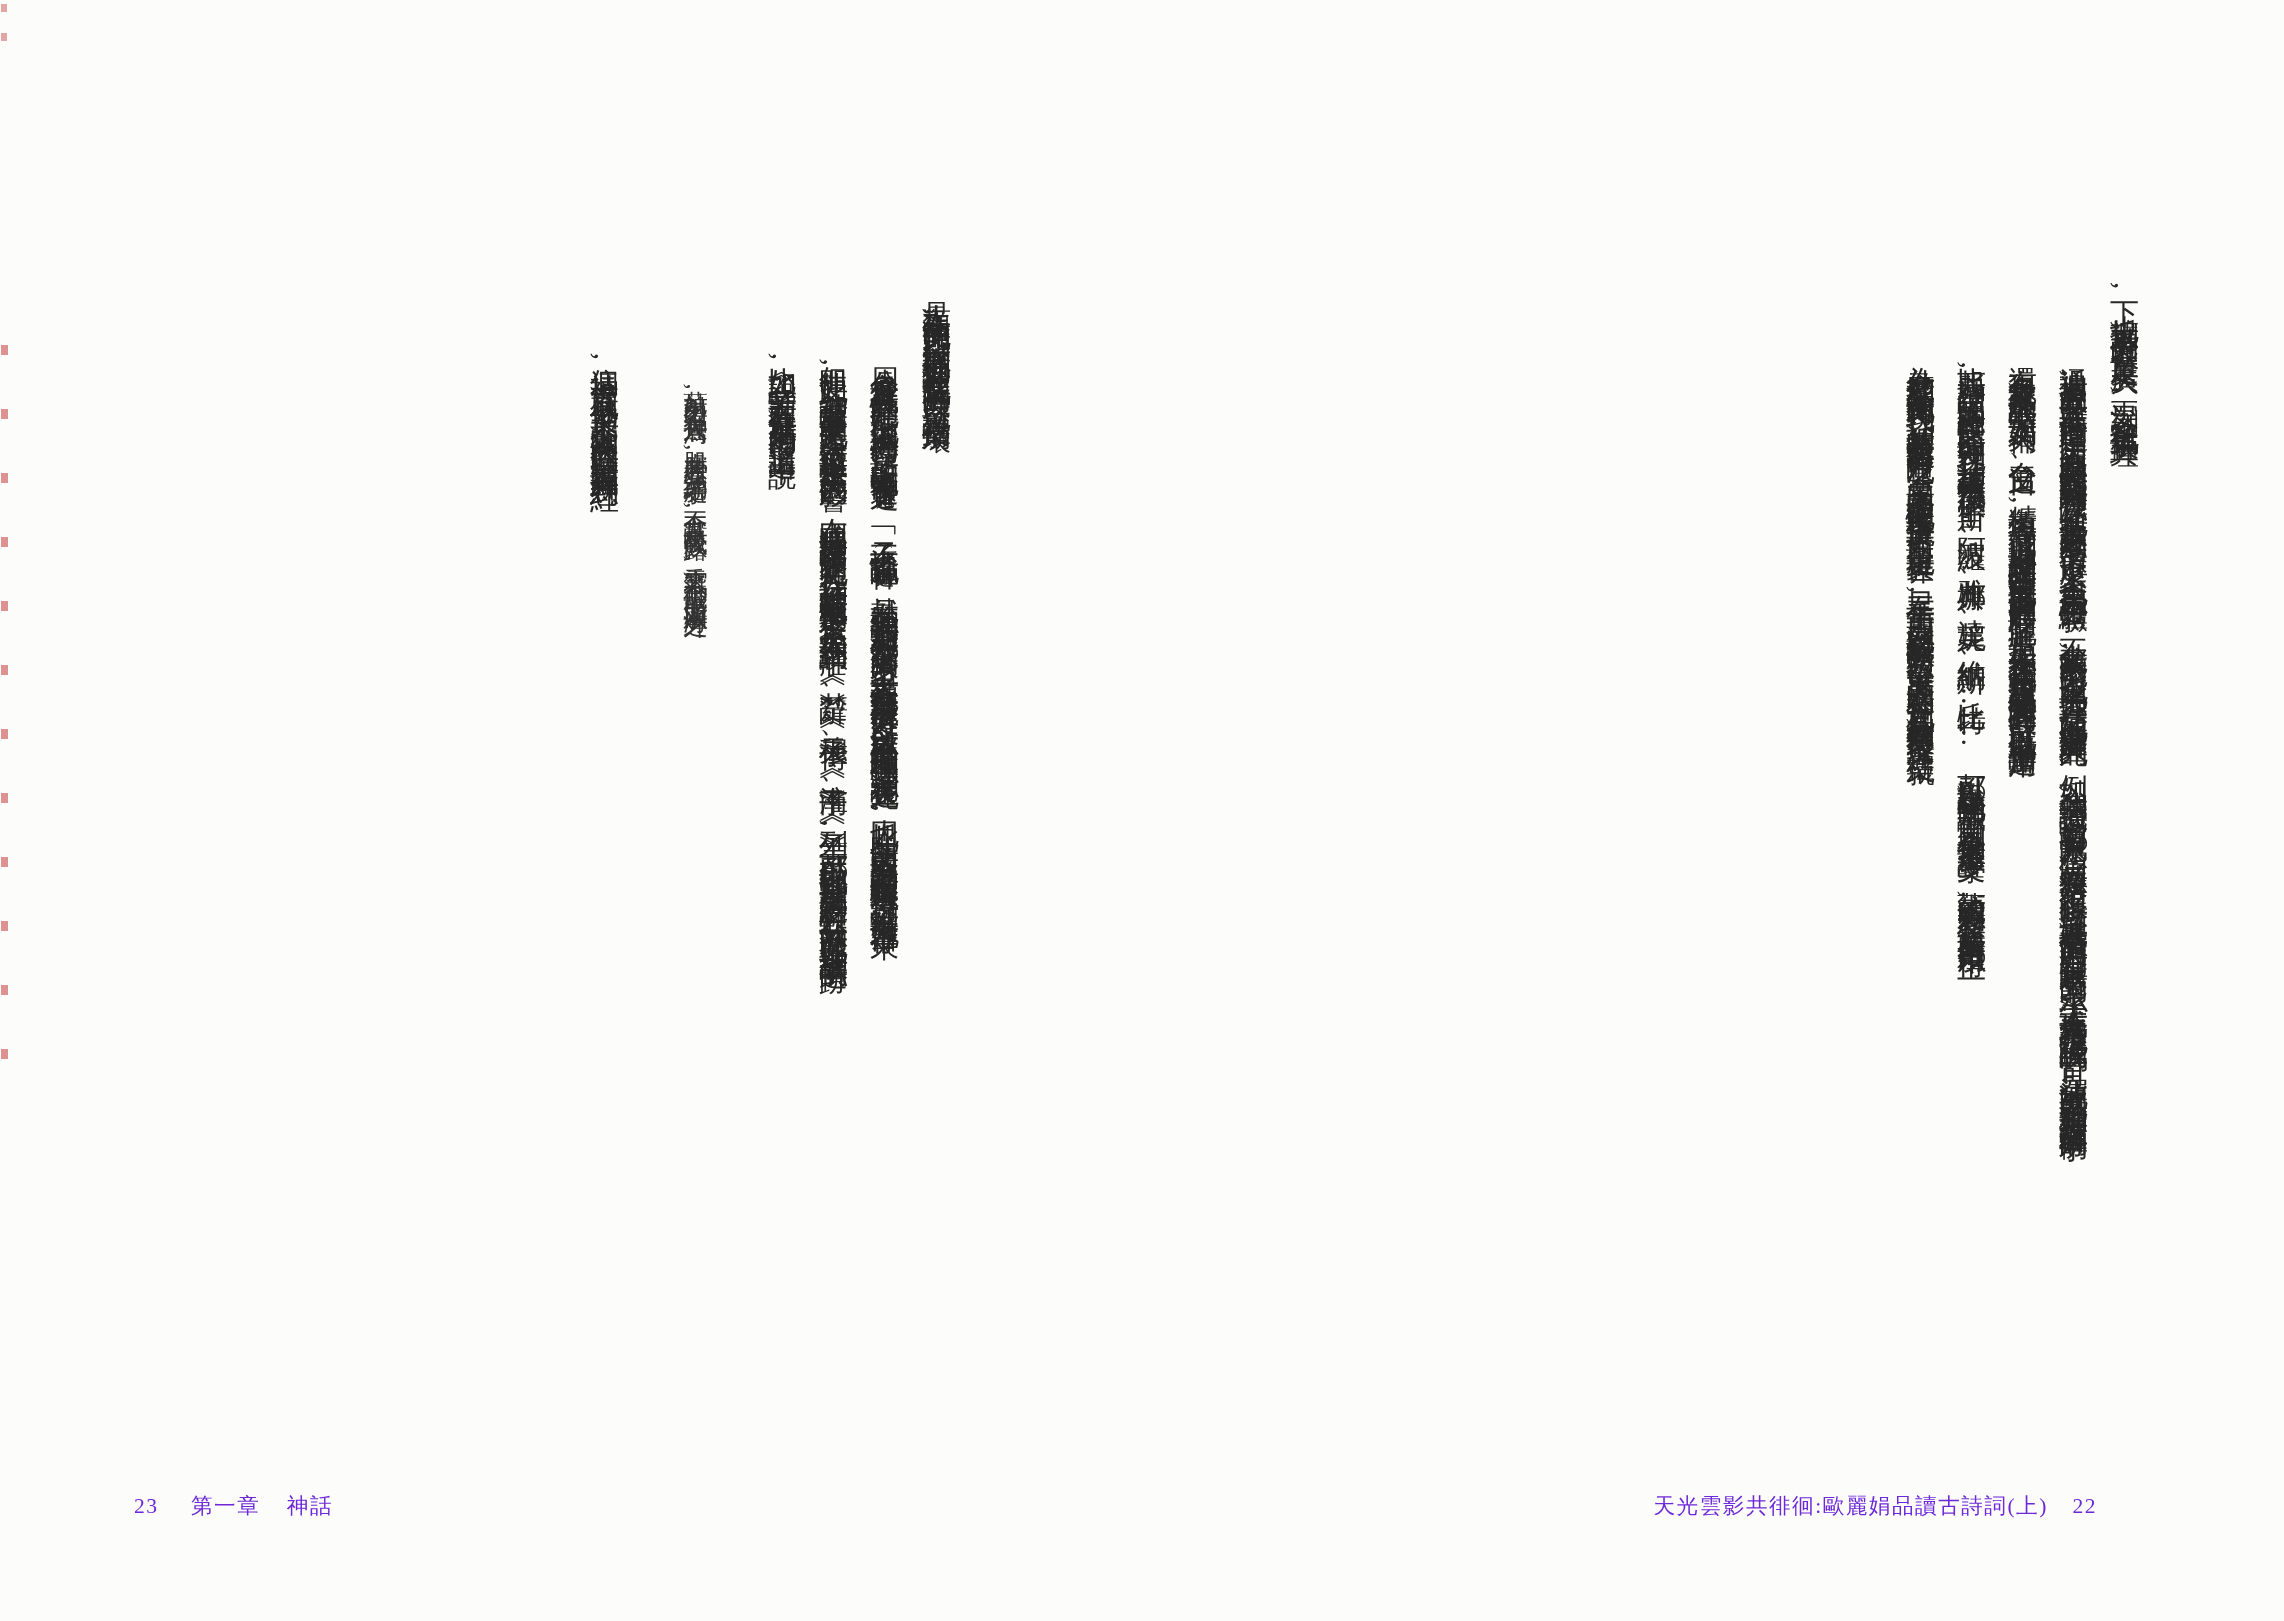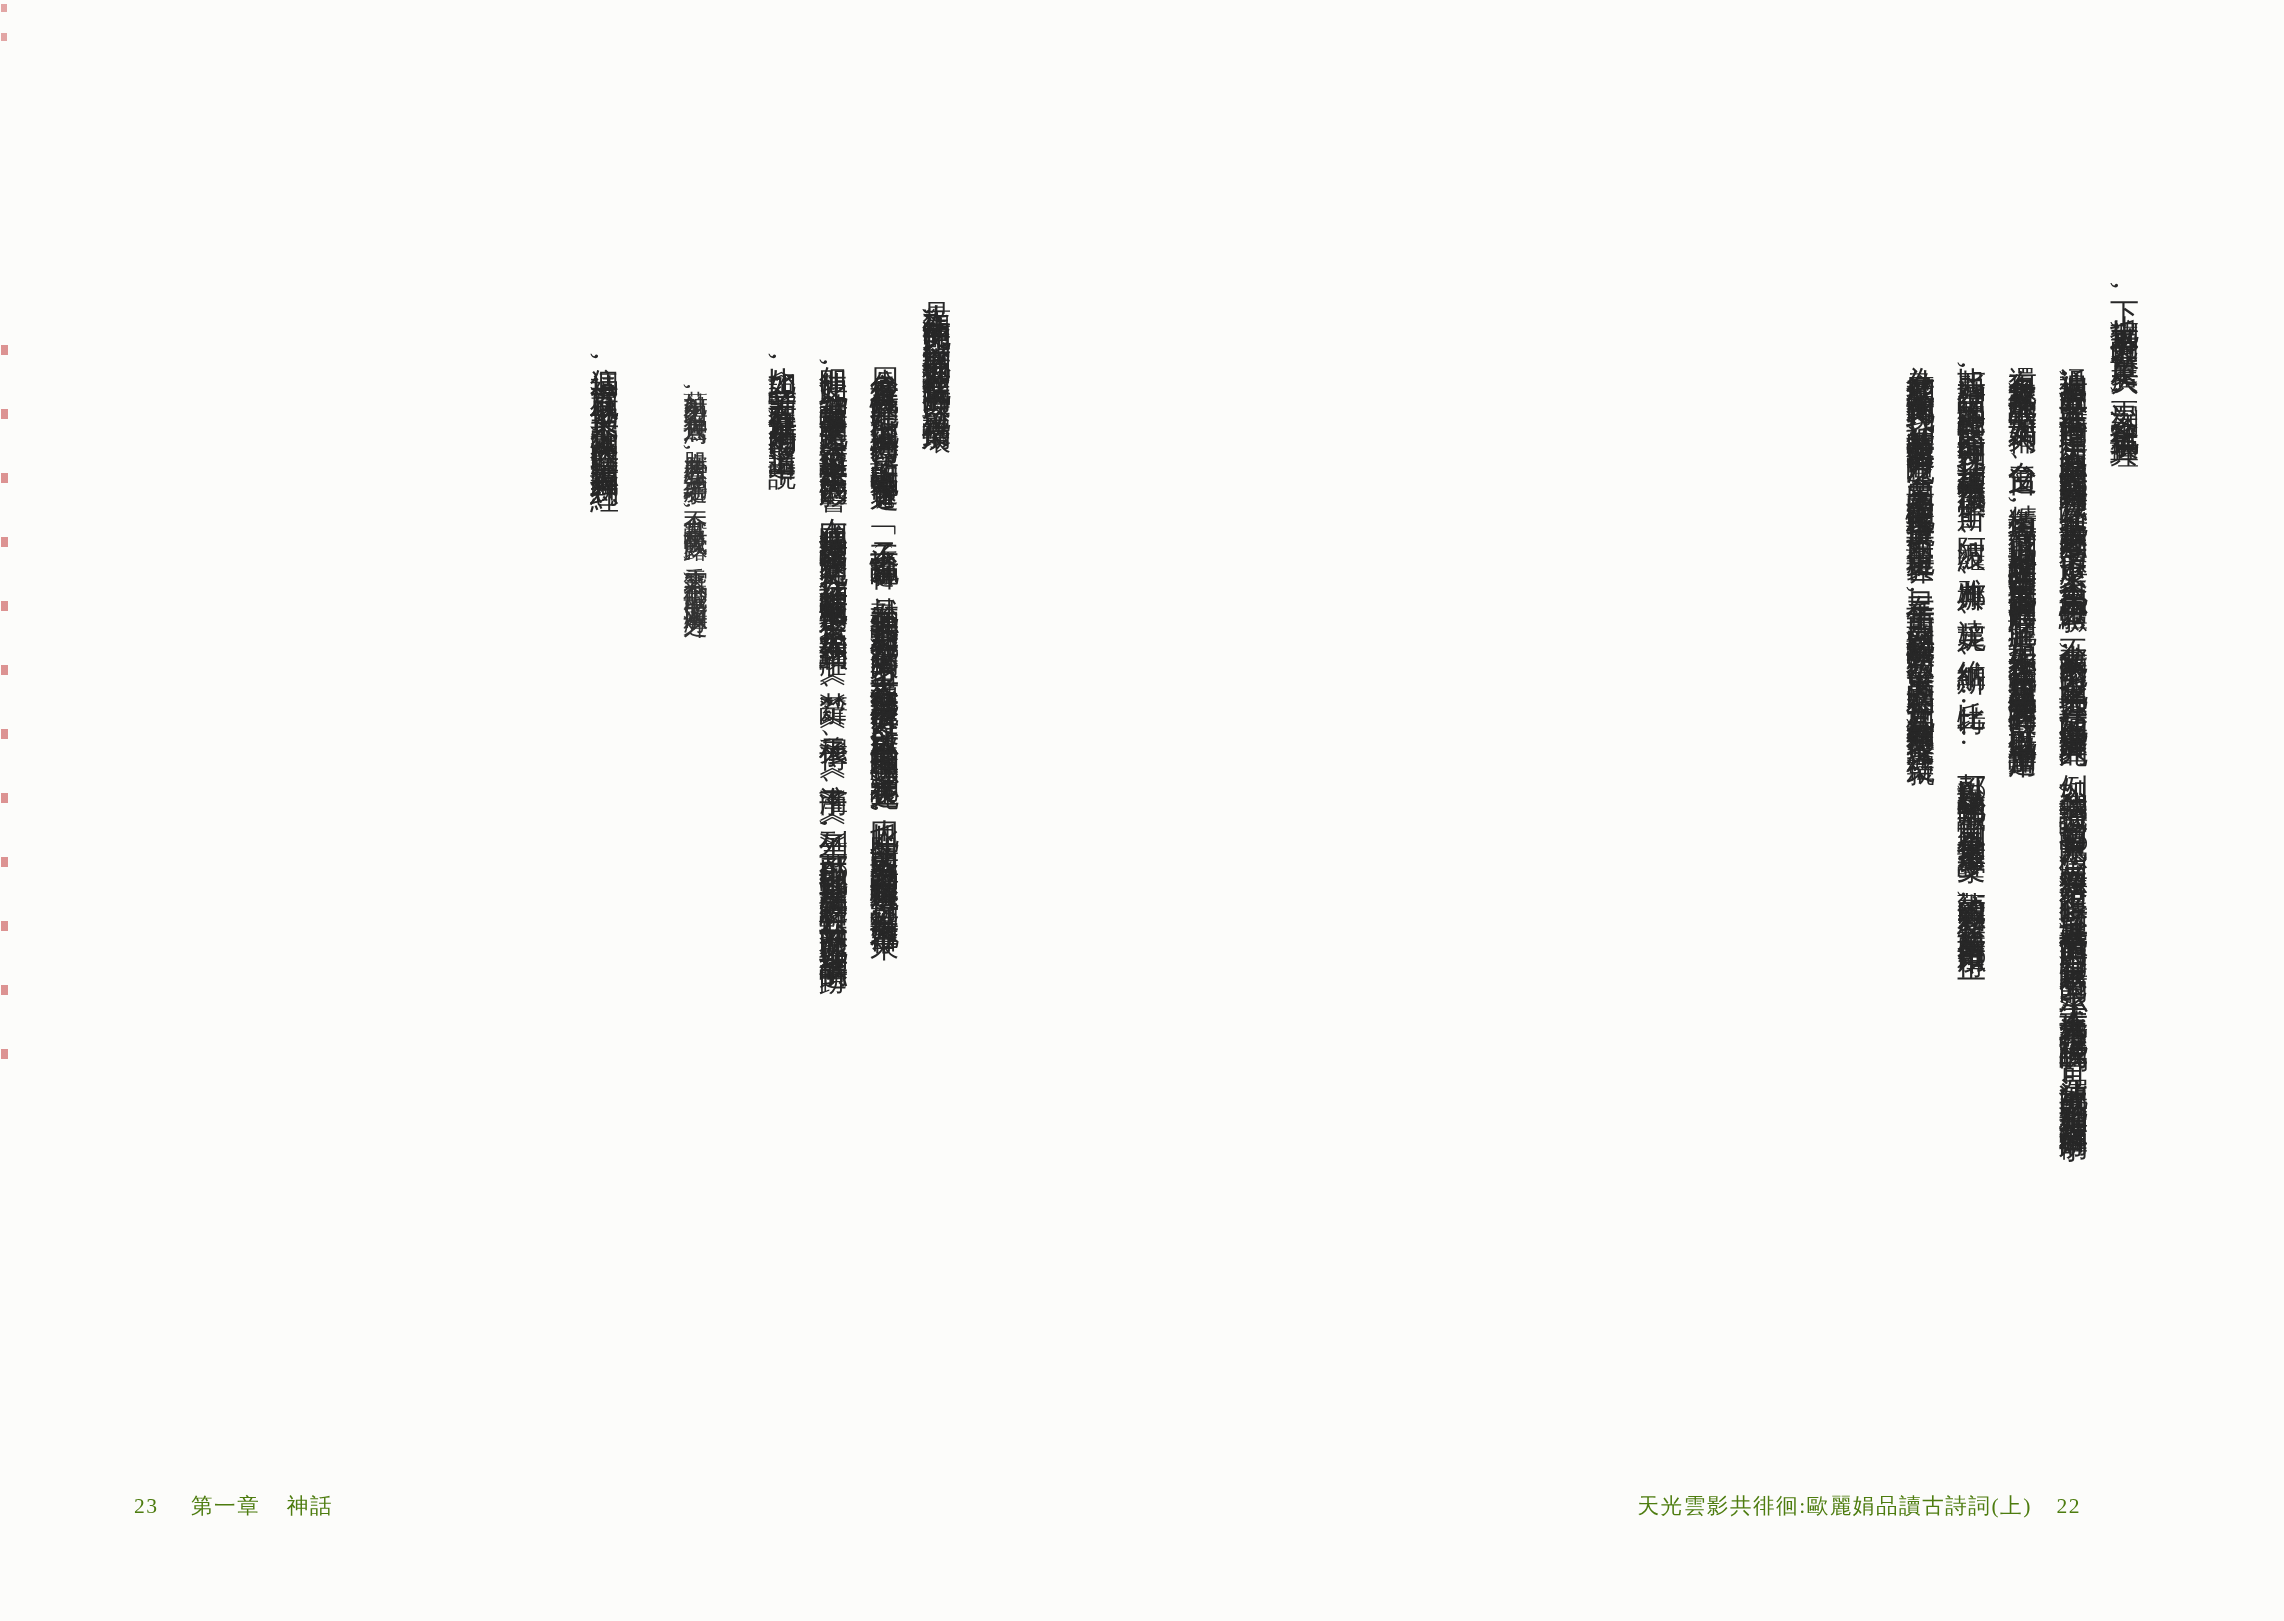--- a/index.html
+++ b/index.html
@@ -54,25 +54,25 @@
     line-height:53px;
     letter-spacing:2.5px;
     color:#333333;
   }
   
   .footer{
     position:absolute;
     top:1491px;
     font-size:21.6px;
     letter-spacing:1.5px;
-    color:#4d7c0f;
+    color:#6d28d9;
     white-space:nowrap;
   }
   .footer-left{ left:134px; }
-  .footer-right{ right:204px;text-align:center; }
+  .footer-right{ right:188px;text-align:center; }
   .footer-left .chapter{ margin-left:25.5px; }
   .footer-left .section{ margin-left:19.6px; }
   .footer-right .folio{ margin-left:17.6px; }
   
   .edge-marks{
     position:absolute;
     left:1px;top:345px;
     width:6.9px;height:721px;
     background:repeating-linear-gradient(
       to bottom,

